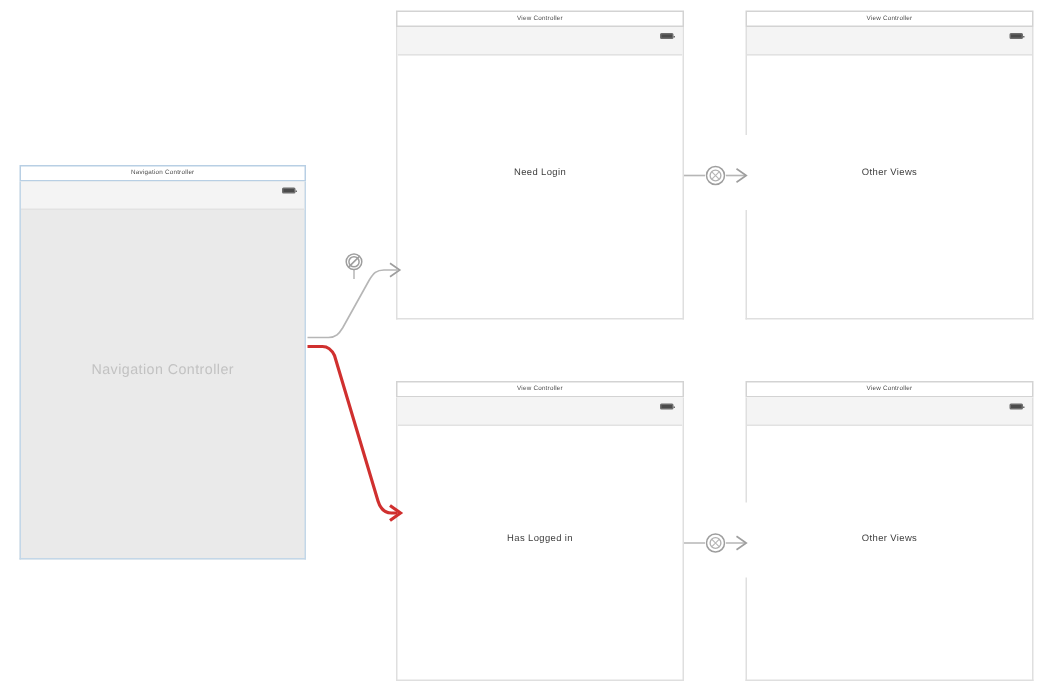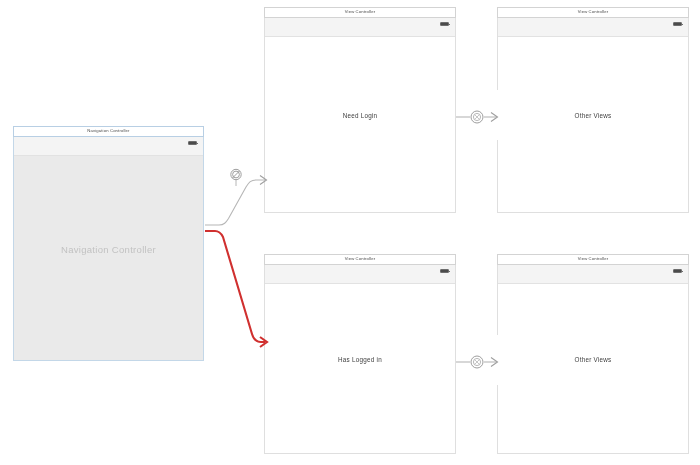--- a/index.html
+++ b/index.html
@@ -183,21 +183,21 @@
   .badge-stem {
     stroke: #b6b6b6;
     stroke-width: 1;
   }
 </style>
 </head>
 <body>
 
 <div id="canvas">
 
-  <div class="navctl" style="left:13px; top:126px; width:191px; height:235px;">
+  <div class="navctl" style="left:13px; top:110px; width:191px; height:263px;">
     <div class="navctl-titlebar">
       <span class="navctl-title">Navigation Controller</span>
     </div>
     <div class="navctl-body">
       <div class="navctl-statusbar">
         <span class="battery"></span>
       </div>
       <div class="navctl-label">Navigation Controller</div>
     </div>
   </div>

